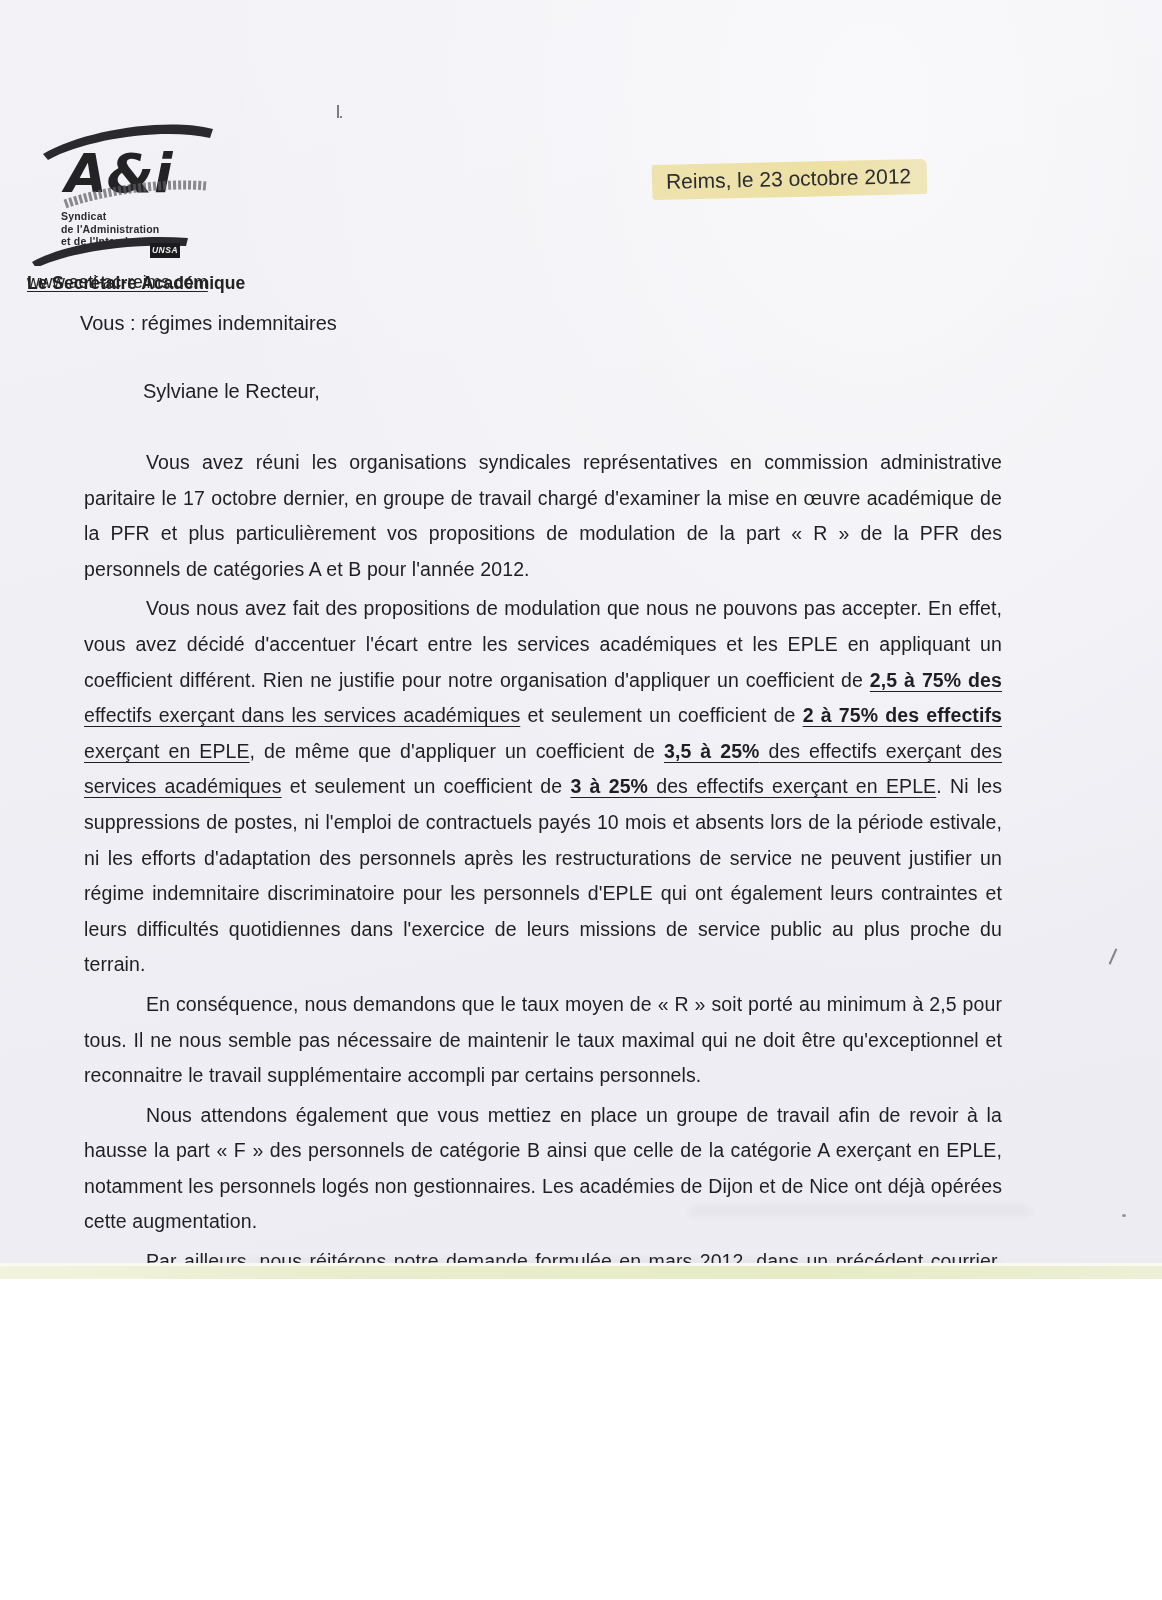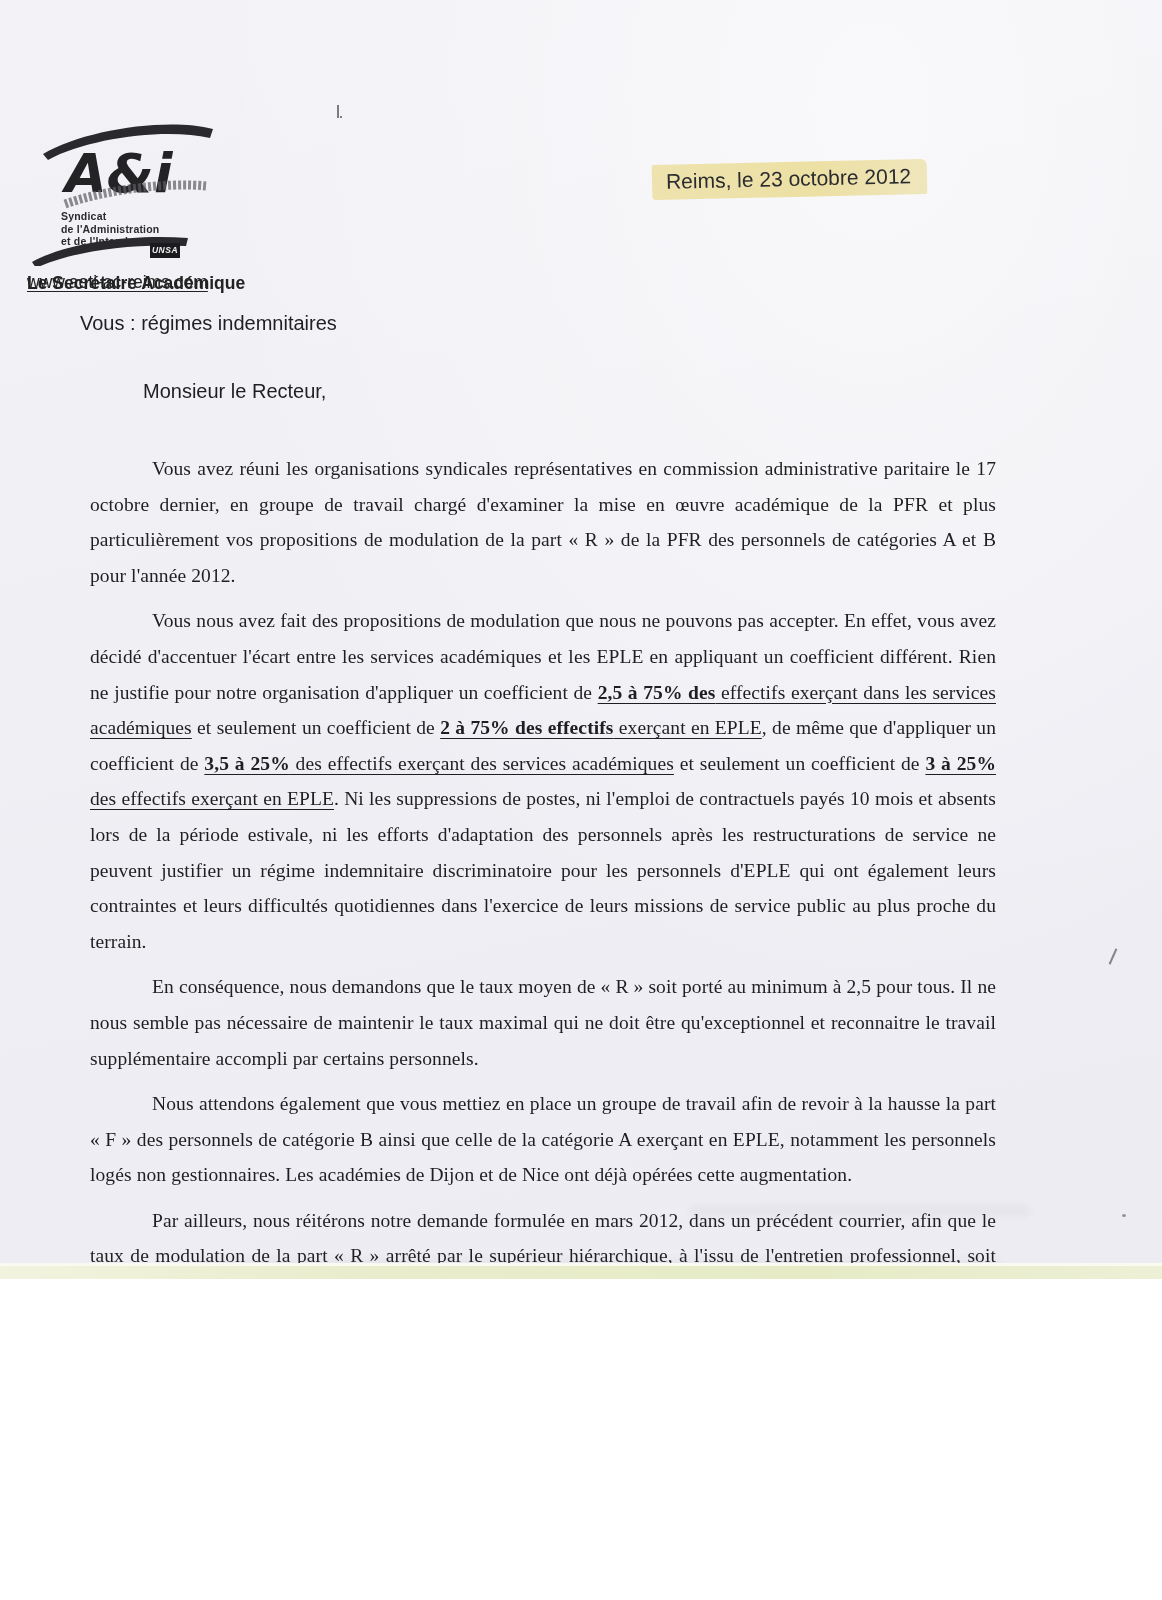--- a/index.html
+++ b/index.html
@@ -16,21 +16,21 @@
   .logo-sub { position:absolute; left:46px; top:210px; font-size:10.5px; font-weight:bold; line-height:12.5px; color:#2a2a2e; letter-spacing:.2px;margin-left:15px; }
   .swoosh2 { position:absolute; left:28px; top:232px; }
   .unsa-mini { position:absolute; left:150px; top:243px; width:30px; height:15px; background:#1b1b1d; color:#f2f1f6; font-size:8.5px; font-weight:bold; font-style:italic; text-align:center; line-height:15px; letter-spacing:.5px; }
   .secretary { position:absolute; left:27px; top:261px; font-size:17.5px; font-weight:bold; color:#222;margin-top:12px; }
   .website { position:absolute; left:27px; top:272px; font-size:17.5px; color:#222; text-decoration:underline; text-underline-offset:3px; }
   .dateline { position:absolute; left:652px; top:162px; transform:rotate(-1.3deg); background:linear-gradient(90deg,#eee3ae,#ece0a4 60%,#efe6bc); padding:5px 16px 6px 14px; font-size:21px; color:#2c2c30; border-radius:2px 6px 2px 4px; }
   
   .subject { position:absolute; left:80px; top:312px; font-size:20px; }
   .salutation { position:absolute; left:143px; top:380px; font-size:20px; }
   .body-text { position:absolute; left:80px; top:441px; width:926px; font-size:19.5px; line-height:35.6px; text-align:justify; letter-spacing:.1px; }
-  .body-text p { margin:10px; text-indent:62px;font-family:Liberation Serif, serif; }
+  .body-text p { margin:4px; text-indent:62px; }
   .body-text .b { font-weight:bold; }
   .body-text .u { text-decoration:underline; text-underline-offset:4px; }
   
   .sp-heart { position:absolute; left:262px; top:1344px; }
   .sp-box { position:absolute; left:133px; top:1390px; width:214px; height:60px; border:2px solid #2c2c2e; }
   .sp-line1 { position:absolute; left:10px; top:4px; white-space:nowrap; }
   .sp-le { font-family:Liberation Serif, serif; font-style:italic; font-size:21px; color:#222; }
   .sp-main { font-style:italic; font-weight:bold; font-size:24px; letter-spacing:-.5px; color:#1d1d1f; }
   .sp-line2 { position:absolute; right:12px; top:30px; white-space:nowrap; }
   .sp-au { font-family:"DejaVu Serif", serif; font-style:italic; font-size:24px; color:#222; }
@@ -75,21 +75,21 @@
       <path d="M4,30 C40,10 105,2 160,6 L158,14 C104,11 44,19 8,36 Z" fill="#2a2a2e"></path>
     </svg>
   </div>
   <div class="unsa-mini">UNSA</div>
   <div class="secretary">Le Secrétaire Académique</div>
   <div class="website">www.aeti-ac-reims.com</div>
 
   <div class="dateline">Reims, le 23 octobre 2012</div>
 
   <div class="subject">Vous : régimes indemnitaires</div>
-  <div class="salutation">Monsieur le Recteur,</div>
+  <div class="salutation">Sylviane le Recteur,</div>
 
   <div class="body-text">
     <p><span>Vous avez réuni les organisations syndicales représentatives en commission administrative paritaire le 17 octobre dernier, en groupe de travail chargé d'examiner la mise en œuvre académique de la PFR et plus particulièrement vos propositions de modulation de la part « R » de la PFR des personnels de catégories A et B pour l'année 2012.</span></p>
     <p><span>Vous nous avez fait des propositions de modulation que nous ne pouvons pas accepter. En effet, vous avez décidé d'accentuer l'écart entre les services académiques et les EPLE en appliquant un coefficient différent. Rien ne justifie pour notre organisation d'appliquer un coefficient de </span><span class="b u">2,5 à 75% des</span><span class="u"> effectifs exerçant dans les services académiques</span><span> et seulement un coefficient de </span><span class="b u">2 à 75% des effectifs</span><span class="u"> exerçant en EPLE</span><span>, de même que d'appliquer un coefficient de </span><span class="b u">3,5 à 25%</span><span class="u"> des effectifs exerçant des services académiques</span><span> et seulement un coefficient de </span><span class="b u">3 à 25%</span><span class="u"> des effectifs exerçant en EPLE</span><span>. Ni les suppressions de postes, ni l'emploi de contractuels payés 10 mois et absents lors de la période estivale, ni les efforts d'adaptation des personnels après les restructurations de service ne peuvent justifier un régime indemnitaire discriminatoire pour les personnels d'EPLE qui ont également leurs contraintes et leurs difficultés quotidiennes dans l'exercice de leurs missions de service public au plus proche du terrain.</span></p>
     <p><span>En conséquence, nous demandons que le taux moyen de « R » soit porté au minimum à 2,5 pour tous. Il ne nous semble pas nécessaire de maintenir le taux maximal qui ne doit être qu'exceptionnel et reconnaitre le travail supplémentaire accompli par certains personnels.</span></p>
     <p><span>Nous attendons également que vous mettiez en place un groupe de travail afin de revoir à la hausse la part « F » des personnels de catégorie B ainsi que celle de la catégorie A exerçant en EPLE, notamment les personnels logés non gestionnaires. Les académies de Dijon et de Nice ont déjà opérées cette augmentation.</span></p>
     <p><span>Par ailleurs, nous réitérons notre demande formulée en mars 2012, dans un précédent courrier, afin que le taux de modulation de la part « R » arrêté par le supérieur hiérarchique, à l'issu de l'entretien professionnel, soit connu par l'agent évalué. En effet, il n'existe pas de recours réglementaire prévu par</span></p>
   </div>
 
   <div class="sp-heart">

